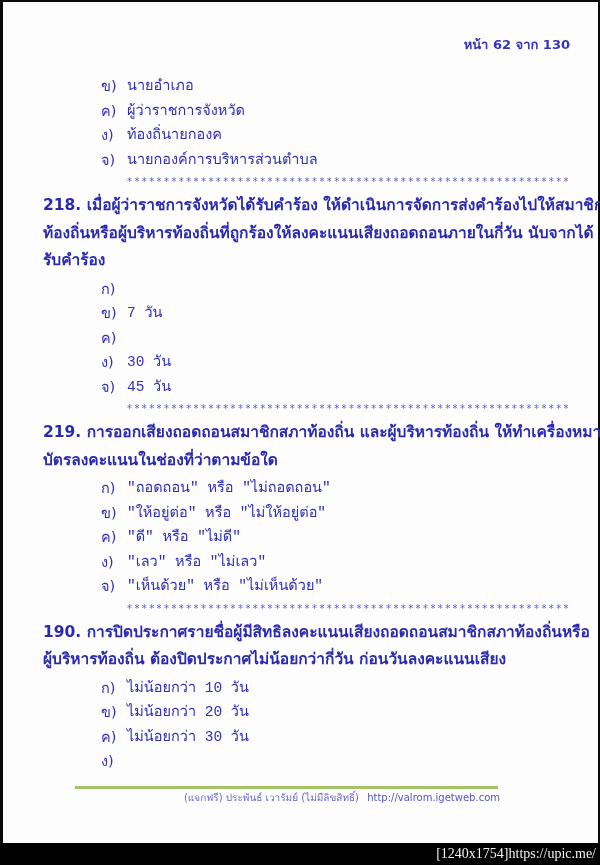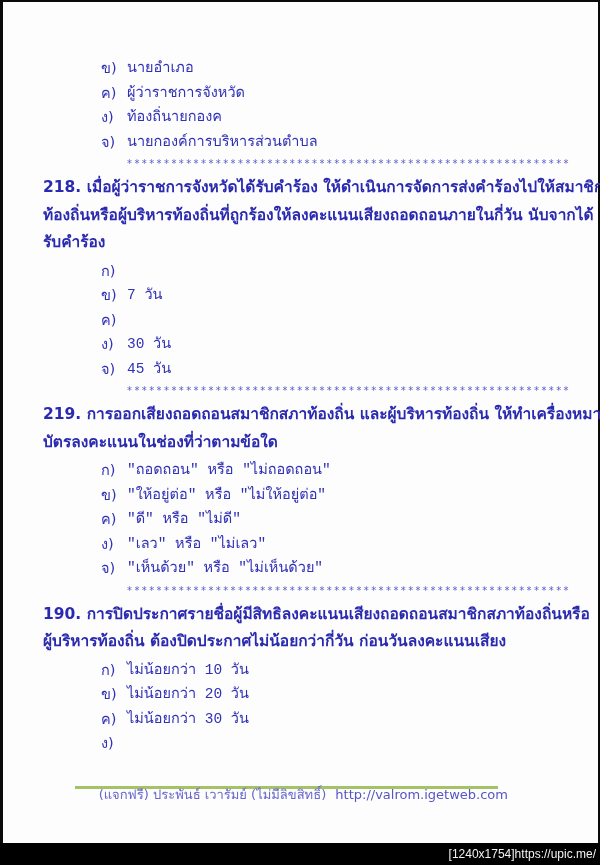--- a/index.html
+++ b/index.html
@@ -53,46 +53,47 @@
   }
   .q-options{margin-top:2px;}
   .footer-line{
     position:absolute;
     left:72px;right:100px;bottom:54px;
     height:3px;
     background:#a4c366;
   }
   .footer-credit{
     position:absolute;
-    right:90px;bottom:38px;
-    font-size:13px;
+    right:98px;bottom:38px;
+    font-size:10px;
     color:#6666cc;
     white-space:nowrap;
   }
   .footer-credit .footer-url{margin-left:5px;color:#5555c5;}
   .bottom-bar{
     position:absolute;left:0;right:0;bottom:0;height:22px;
     background:#000;
     display:flex;align-items:center;justify-content:flex-end;
     padding-right:4px;
     box-sizing:border-box;
   }
   .bottom-bar span{
     color:#f2f2f2;
-    font-family:Liberation Sans, sans-serif;
-    font-size:12px;
+    font-family:Liberation Serif, serif;
+    font-size:14px;
     line-height:22px;
   }
 </style>
 </head>
 <body>
 
 <div class="frame">
   <div class="page">
 
+    <div class="page-header">หน้า 62 จาก 130</div>
 
     <div class="opt-list">
       <div class="opt-row">
         <span class="opt-label">ข)</span>
         <span class="opt-text">นายอำเภอ</span>
       </div>
       <div class="opt-row">
         <span class="opt-label">ค)</span>
         <span class="opt-text">ผู้ว่าราชการจังหวัด</span>
       </div>

